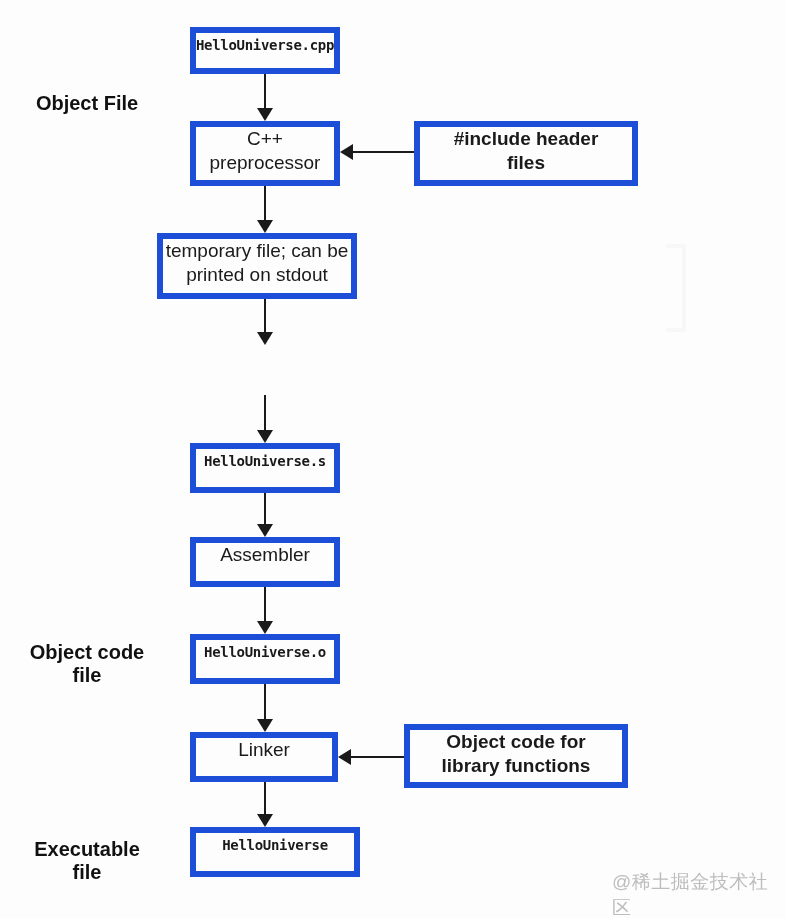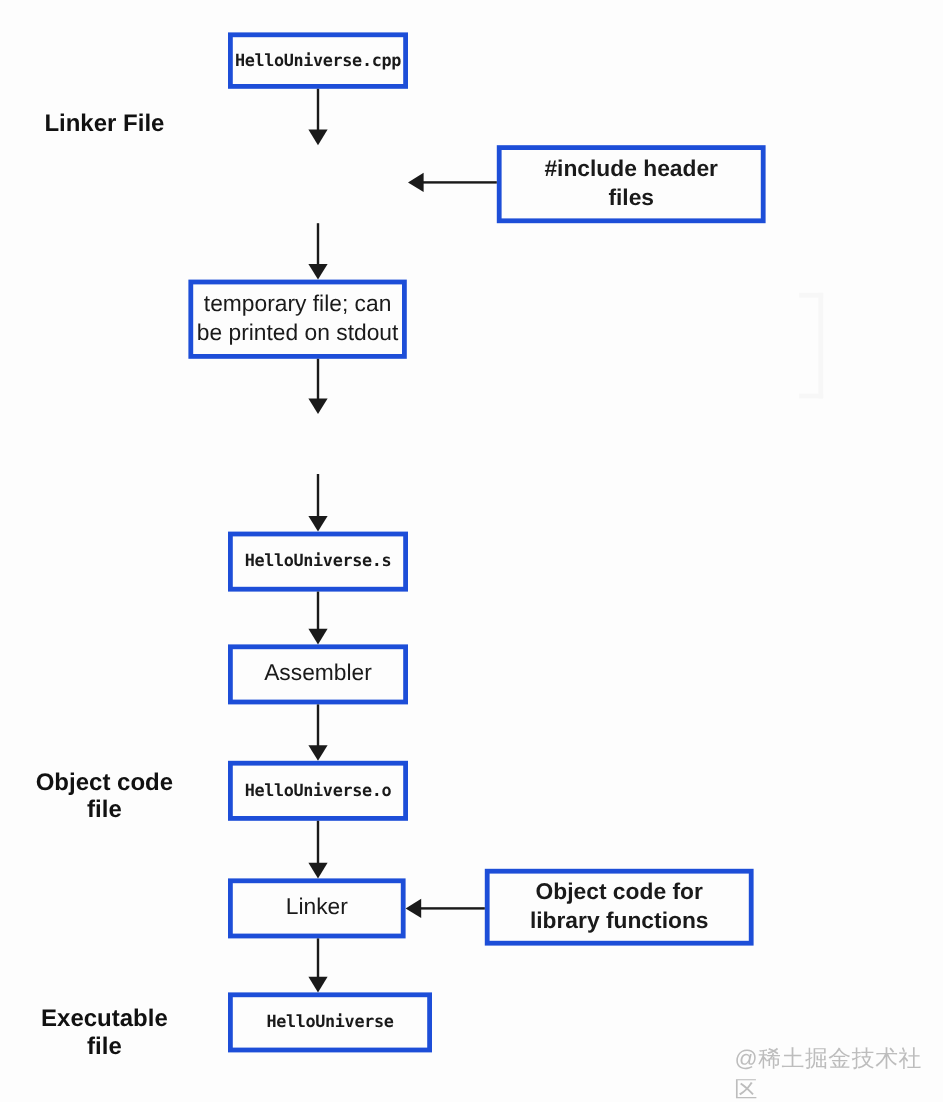--- a/index.html
+++ b/index.html
@@ -8,32 +8,32 @@
     background:#fdfdfd;
     font-family:"Liberation Sans",sans-serif;
     color:#1a1a1a;
     overflow:hidden;
   }
   #canvas{position:relative;width:786px;height:918px;background:#fdfdfd;}
 
   
   .box{
     position:absolute;box-sizing:border-box;
-    border:4px solid #1d4ed8;background:#fdfdfd;
-    display:flex;align-items:center;justify-content:center;
+    border:6px solid #1d4ed8;background:#fdfdfd;
+    display:flex;justify-content:center;
     text-align:center;line-height:24px;
   }
   .sans{font-family:"Liberation Sans",sans-serif;font-size:19px;}
   .sansbold{font-family:"Liberation Sans",sans-serif;font-size:19px;font-weight:bold;}
   .mono{font-family:"DejaVu Sans Mono","Liberation Mono",monospace;font-weight:bold;font-size:14px;letter-spacing:-0.3px;}
 
   #box-cpp       {left:190px;top:27px; width:150px;height:47px;}
   #box-preproc   {left:190px;top:121px;width:150px;height:65px;}
   #box-include   {left:414px;top:121px;width:224px;height:65px;}
-  #box-temp      {left:157px;top:233px;width:182px;height:66px;}
+  #box-temp      {left:157px;top:233px;width:200px;height:66px;}
   #box-compiler  {left:190px;top:345px;width:150px;height:50px;}
   #box-asmfile   {left:190px;top:443px;width:150px;height:50px;}
   #box-assembler {left:190px;top:537px;width:150px;height:50px;}
   #box-objfile   {left:190px;top:634px;width:150px;height:50px;}
   #box-linker    {left:190px;top:732px;width:148px;height:50px;}
   #box-libobj    {left:404px;top:724px;width:224px;height:64px;}
   #box-exe       {left:190px;top:827px;width:170px;height:50px;}
 
   #box-preproc .inner{max-width:120px;}
   #box-temp .inner   {max-width:198px;}
@@ -84,28 +84,31 @@
     position:absolute;left:612px;top:869px;
     font-size:19px;color:#bdbdbd;letter-spacing:0.5px;
     font-family:"Liberation Sans",sans-serif;
   }
 </style>
 </head>
 <body>
 
 <div id="canvas">
 
-  <div class="stage-label" id="lbl-source">Linker File</div>
+  <div class="stage-label" id="lbl-source">Object File</div>
   <div class="stage-label" id="lbl-object">Object code file</div>
   <div class="stage-label" id="lbl-executable">Executable file</div>
 
   <div class="box mono" id="box-cpp">
     <span class="inner">HelloUniverse.cpp</span>
   </div>
 
+  <div class="box sans" id="box-preproc">
+    <span class="inner">C++ preprocessor</span>
+  </div>
 
   <div class="box sansbold" id="box-include">
     <span class="inner">#include header files</span>
   </div>
 
   <div class="box sans" id="box-temp">
     <span class="inner">temporary file; can be printed on stdout</span>
   </div>
 
 

